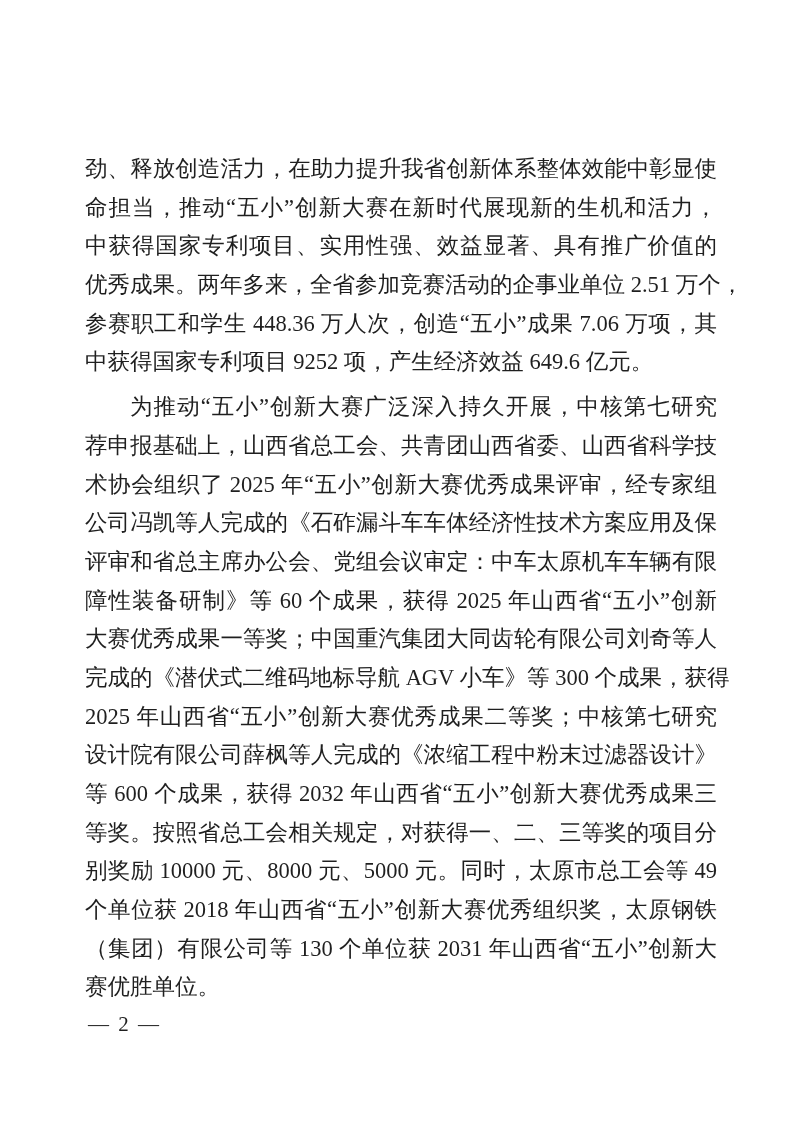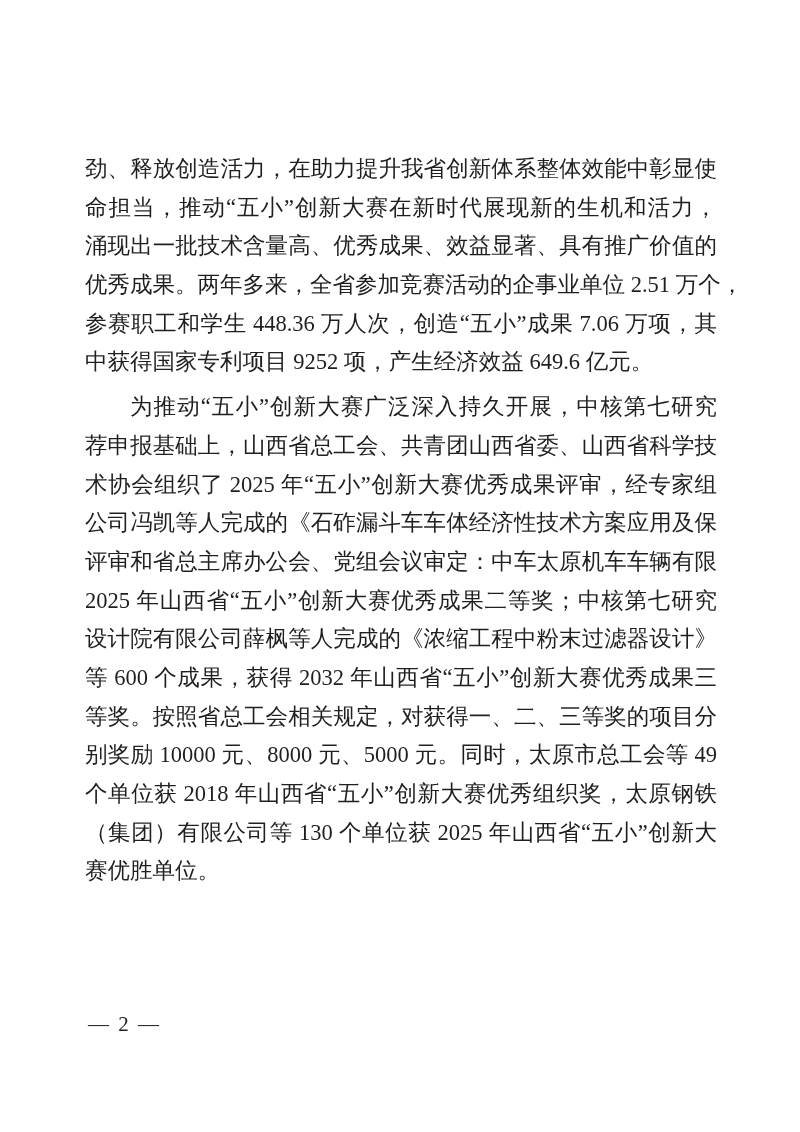--- a/index.html
+++ b/index.html
@@ -61,38 +61,41 @@
 </style>
 </head>
 <body>
 
 <div class="page">
   <div class="text-block">
 
     <div class="paragraph">
       <div class="line">劲、释放创造活力，在助力提升我省创新体系整体效能中彰显使</div>
       <div class="line">命担当，推动“五小”创新大赛在新时代展现新的生机和活力，</div>
-      <div class="line">涌现出一批技术含量高、优秀成果、效益显著、具有推广价值的</div>
+      <div class="line">中获得国家专利项目、实用性强、效益显著、具有推广价值的</div>
       <div class="line">优秀成果。两年多来，全省参加竞赛活动的企事业单位 2.51 万个，</div>
       <div class="line">参赛职工和学生 448.36 万人次，创造“五小”成果 7.06 万项，其</div>
       <div class="line para-end">中获得国家专利项目 9252 项，产生经济效益 649.6 亿元。</div>
     </div>
 
     <div class="paragraph">
       <div class="line first-indent">为推动“五小”创新大赛广泛深入持久开展，中核第七研究</div>
       <div class="line">荐申报基础上，山西省总工会、共青团山西省委、山西省科学技</div>
       <div class="line">术协会组织了 2025 年“五小”创新大赛优秀成果评审，经专家组</div>
       <div class="line">公司冯凯等人完成的《石砟漏斗车车体经济性技术方案应用及保</div>
       <div class="line">评审和省总主席办公会、党组会议审定：中车太原机车车辆有限</div>
+      <div class="line">障性装备研制》等 60 个成果，获得 2025 年山西省“五小”创新</div>
+      <div class="line">大赛优秀成果一等奖；中国重汽集团大同齿轮有限公司刘奇等人</div>
+      <div class="line">完成的《潜伏式二维码地标导航 AGV 小车》等 300 个成果，获得</div>
       <div class="line">2025 年山西省“五小”创新大赛优秀成果二等奖；中核第七研究</div>
       <div class="line">设计院有限公司薛枫等人完成的《浓缩工程中粉末过滤器设计》</div>
       <div class="line">等 600 个成果，获得 2032 年山西省“五小”创新大赛优秀成果三</div>
       <div class="line">等奖。按照省总工会相关规定，对获得一、二、三等奖的项目分</div>
       <div class="line">别奖励 10000 元、8000 元、5000 元。同时，太原市总工会等 49</div>
       <div class="line">个单位获 2018 年山西省“五小”创新大赛优秀组织奖，太原钢铁</div>
-      <div class="line">（集团）有限公司等 130 个单位获 2025 年山西省“五小”创新大</div>
+      <div class="line">（集团）有限公司等 130 个单位获 2031 年山西省“五小”创新大</div>
       <div class="line para-end">赛优胜单位。</div>
     </div>
 
   </div>
 
   <div class="footer-page-number">— 2 —</div>
 </div>
 
 </body></html>

